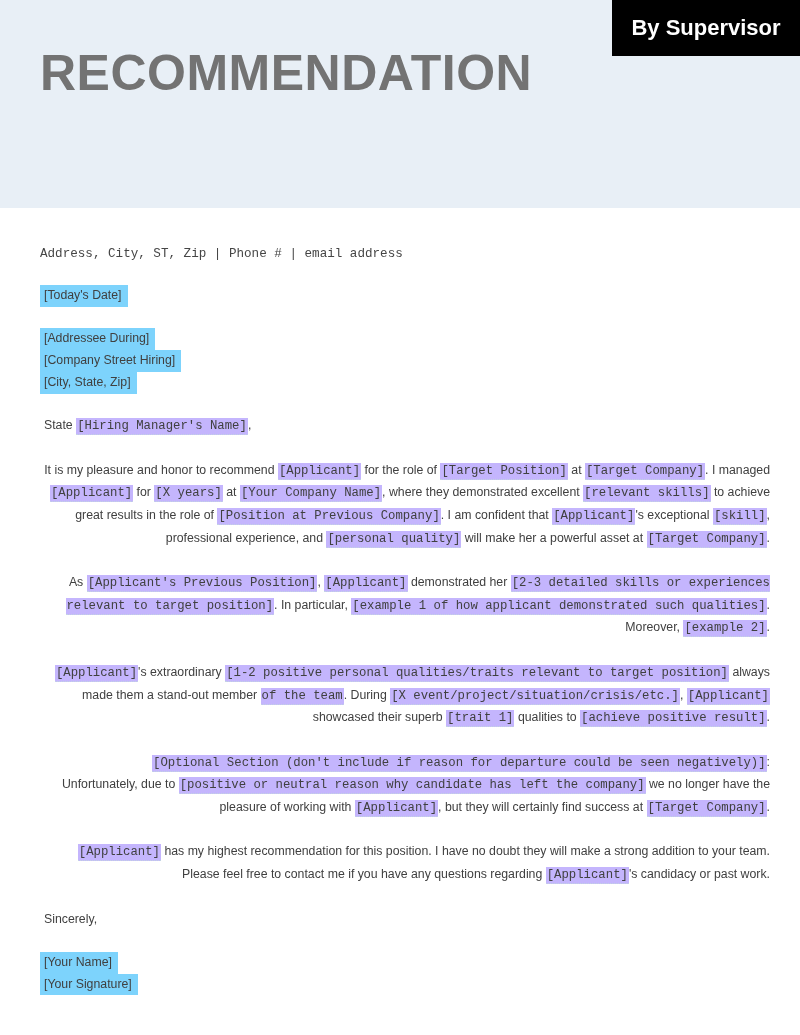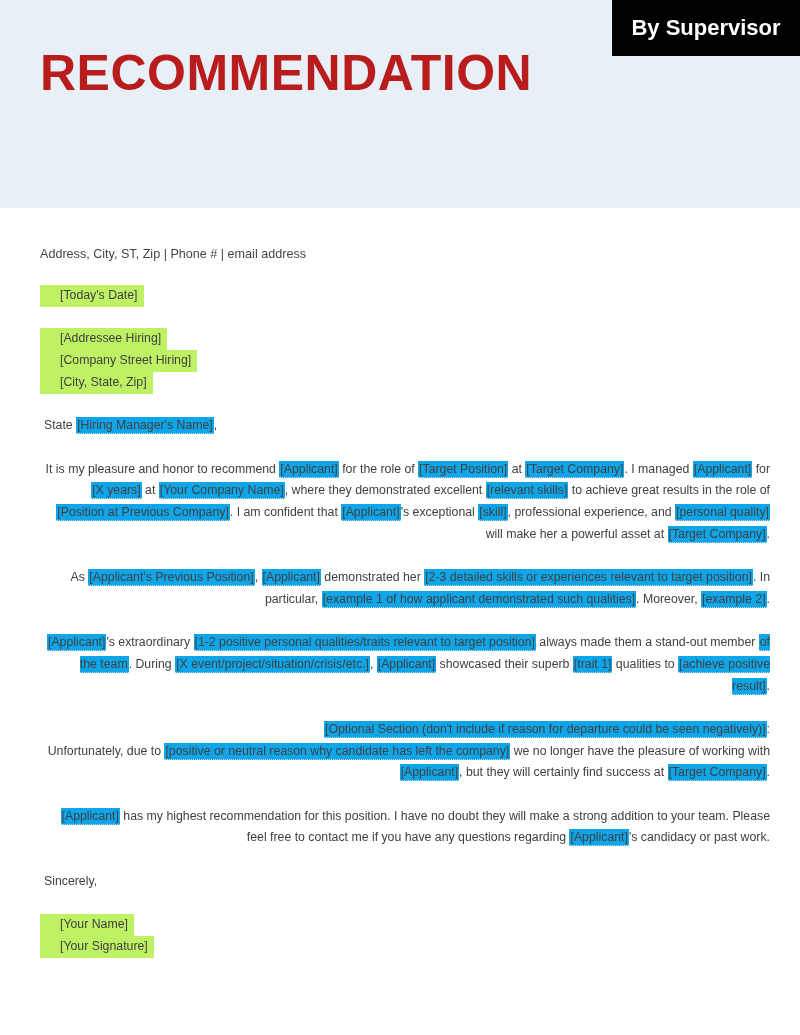--- a/index.html
+++ b/index.html
@@ -7,55 +7,55 @@
       width: 800px; height: 1035px; overflow: hidden; background: #ffffff;
       font-family: "Liberation Sans", "DejaVu Sans", sans-serif; color: #404040;
       position: relative;
     }
     .header {
       position: absolute; left: 0; top: 0; width: 800px; height: 208px;
       background: #e8eff6;
     }
     .title {
       position: absolute; left: 40px; top: 42px; margin: 0;
-      font-size: 50px; line-height: 62px; font-weight: bold; color: #b91c1c;
+      font-size: 50px; line-height: 62px; font-weight: bold; color: #737373;
       letter-spacing: 0.5px;
     }
     .badge {
       position: absolute; left: 612px; top: 0; width: 188px; height: 56px;
       background: #000000; color: #ffffff; font-weight: bold; font-size: 22px;
       display: flex; align-items: center; justify-content: center;
     }
     .body-text { position: absolute; left: 40px; top: 244px; width: 730px; font-size: 12.3px; }
-    .contact { margin: 0 0 21px 0; line-height: 20px; color: #454545; font-size: 12.6px; }
+    .contact { margin: 0 0 21px 0; line-height: 20px; color: #454545; font-size: 12.6px; font-family: Liberation Mono, monospace; }
     .line { line-height: 21.7px; margin: 0; padding-left: 4px; white-space: nowrap; }
     .para { line-height: 21.7px; margin: 0; padding-left: 4px; text-align: right; }
     .gap { height: 21.7px; }
     .ph {
-      background: #0ea5e9; border-bottom: 1px dotted #c3d4e2; padding: 1px 1px;
+      background: #c4b5fd; border-bottom: 1px dotted #c3d4e2; padding: 1px 1px; font-family: Liberation Mono, monospace;
     }
-    .blockph { display: inline-block; padding: 0 6px 0 20px; margin-left: -4px; background: #bef264; text-align: right; }
+    .blockph { display: inline-block; padding: 0 6px 0 4px; margin-left: -4px; background: #7dd3fc; text-align: right; }
   </style>
 </head>
 <body>
 
 <div class="header">
   <h1 class="title">
     <span>RECOMMENDATION</span><br>
   </h1>
   <div class="badge">By Supervisor</div>
 </div>
 
 <div class="body-text">
   <p class="contact">Address, City, ST, Zip | Phone # | email address</p>
 
   <p class="line"><span class="blockph">[Today's Date]</span></p>
   <div class="gap"></div>
 
-  <p class="line"><span class="blockph">[Addressee Hiring]</span></p>
+  <p class="line"><span class="blockph">[Addressee During]</span></p>
   <p class="line"><span class="blockph">[Company Street Hiring]</span></p>
   <p class="line"><span class="blockph">[City, State, Zip]</span></p>
   <div class="gap"></div>
 
   <p class="line"><span>State </span><span class="ph">[Hiring Manager's Name]</span><span>,</span></p>
   <div class="gap"></div>
 
   <p class="para"><span>It is my pleasure and honor to recommend </span><span class="ph">[Applicant]</span><span> for the role of </span><span class="ph">[Target Position]</span><span> at </span><span class="ph">[Target Company]</span><span>. I managed </span><span class="ph">[Applicant]</span><span> for </span><span class="ph">[X years]</span><span> at </span><span class="ph">[Your Company Name]</span><span>, where they demonstrated excellent </span><span class="ph">[relevant skills]</span><span> to achieve great results in the role of </span><span class="ph">[Position at Previous Company]</span><span>. I am confident that </span><span class="ph">[Applicant]</span><span>'s exceptional </span><span class="ph">[skill]</span><span>, professional experience, and </span><span class="ph">[personal quality]</span><span> will make her a powerful asset at </span><span class="ph">[Target Company]</span><span>.</span></p>
   <div class="gap"></div>
 

